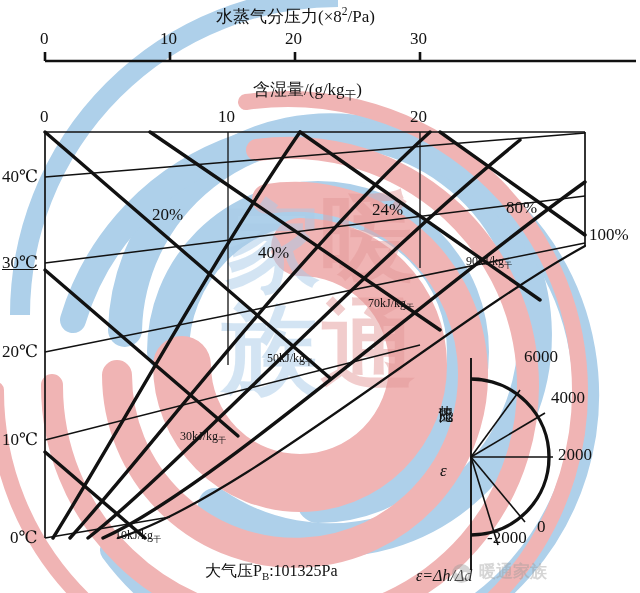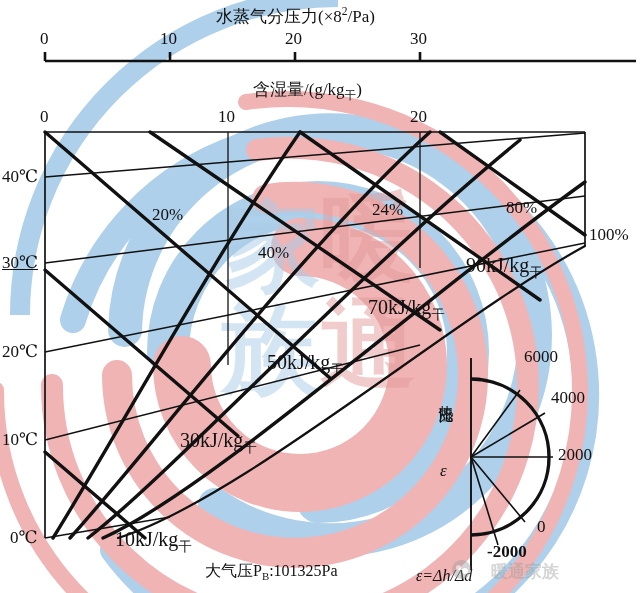--- a/index.html
+++ b/index.html
@@ -32,21 +32,21 @@
   .lbl {
     position: absolute;
     white-space: nowrap;
     color: #111111;
     font-family: "Liberation Serif", "DejaVu Serif", serif;
     line-height: 1;
   }
   .axis-num { font-size: 17px; }
   .axis-title { font-size: 17px; }
   .rh-lbl { font-size: 17px; }
-  .h-lbl { font-size: 20px; }
+  .h-lbl { font-size: 12px; }
   .temp-lbl { font-size: 17px; }
   .prot-num { font-size: 17px; }
   .foot-lbl { font-size: 16px; }
   .sub { font-size: 0.68em; vertical-align: sub; }
   .sup { font-size: 0.68em; vertical-align: super; }
   .ital { font-style: italic; }
 
   .vert-cn {
     writing-mode: vertical-rl;
     text-orientation: upright;
@@ -54,22 +54,22 @@
     letter-spacing: 1px;
   }
 
   
   #logo-watermark {
     position: absolute;
     left: 452px;
     top: 560px;
     z-index: 5;
     display: flex;
-    align-items: flex-start;
-    gap: 20px;
+    align-items: flex-end;
+    gap: 8px;
     opacity: 0.42;
   }
   #logo-watermark .logo-circle {
     width: 19px;
     height: 19px;
     border-radius: 50%;
     background: #9a9a9a;
     position: relative;
   }
   #logo-watermark .logo-circle::before {
@@ -237,21 +237,21 @@
 
     <div class="lbl vert-cn" style="left:438px; top:394px;">热湿比</div>
     <div class="lbl" style="left:440px; top:462px; font-size:17px;">
       <span class="ital">ε</span>
     </div>
 
     <div class="lbl prot-num" style="left:508px; top:348px;margin-left:16px;">6000</div>
     <div class="lbl prot-num" style="left:551px; top:389px;">4000</div>
     <div class="lbl prot-num" style="left:558px; top:446px;">2000</div>
     <div class="lbl prot-num" style="left:537px; top:518px;">0</div>
-    <div class="lbl prot-num" style="left:487px; top:543px;font-weight:bold;">-2000</div>
+    <div class="lbl prot-num" style="left:487px; top:529px;">-2000</div>
 
     <div class="lbl foot-lbl" style="left:205px; top:563px;">
       <span>大气压P</span><span class="sub">B</span><span>:101325Pa</span>
     </div>
 
     <div class="lbl foot-lbl ital" style="left:416px; top:568px;">ε=Δh/Δd</div>
   </div>
 
   <div id="logo-watermark">
     <div class="logo-circle"></div>

